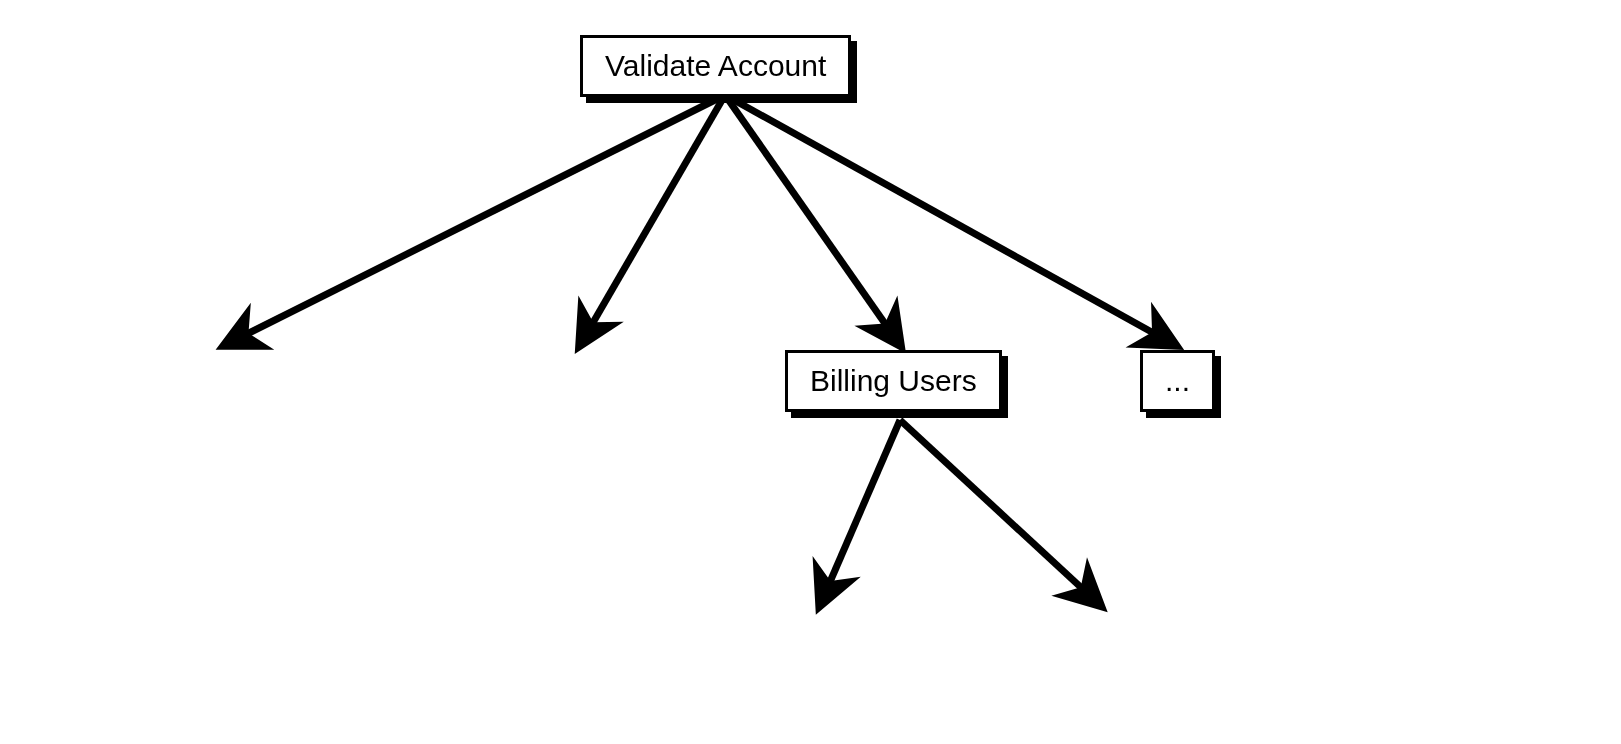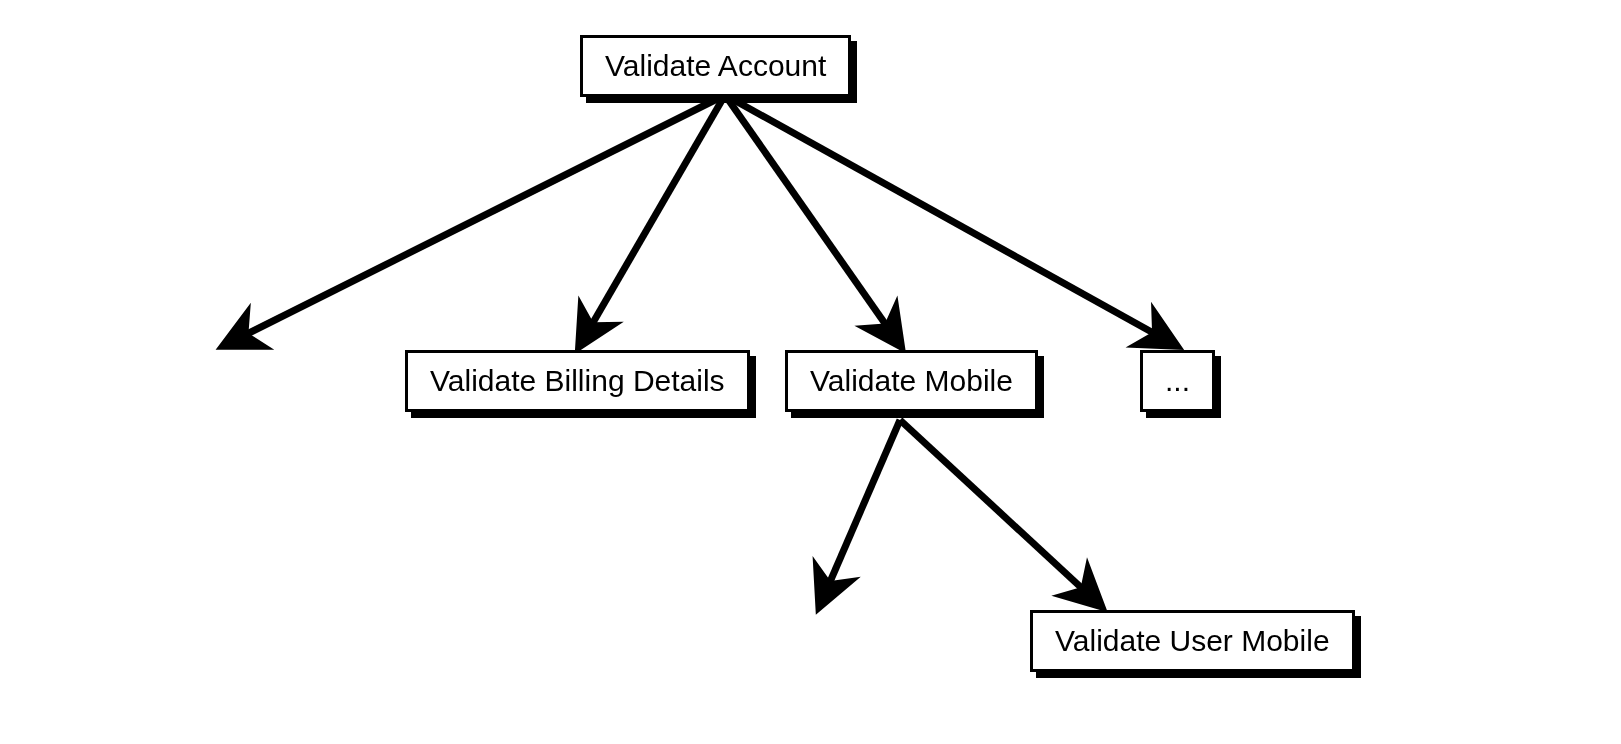--- a/index.html
+++ b/index.html
@@ -25,18 +25,16 @@
     <line x1="725" y1="95" x2="225" y2="345" stroke="#000" stroke-width="7" marker-end="url(#ah)"></line>
     <line x1="725" y1="95" x2="580" y2="345" stroke="#000" stroke-width="7" marker-end="url(#ah)"></line>
     <line x1="725" y1="95" x2="900" y2="345" stroke="#000" stroke-width="7" marker-end="url(#ah)"></line>
     <line x1="725" y1="95" x2="1175" y2="345" stroke="#000" stroke-width="7" marker-end="url(#ah)"></line>
 
     <line x1="900" y1="420" x2="820" y2="605" stroke="#000" stroke-width="7" marker-end="url(#ah)"></line>
     <line x1="900" y1="420" x2="1100" y2="605" stroke="#000" stroke-width="7" marker-end="url(#ah)"></line>
   </svg>
 
   <div class="node" style="left:580px; top:35px;"><span>Validate Account</span></div>
-  <div class="node" style="left:405px; top:350px;"><span>Validate Billing Details</span></div>
-  <div class="node" style="left:785px; top:350px;"><span>Validate Mobile</span></div>
+  <div class="node" style="left:785px; top:350px;"><span>Billing Users</span></div>
   <div class="node" style="left:1140px;top:350px;"><span>...</span></div>
-  <div class="node" style="left:1030px;top:610px;"><span>Validate User Mobile</span></div>
 
 </div>
 
 </body></html>

